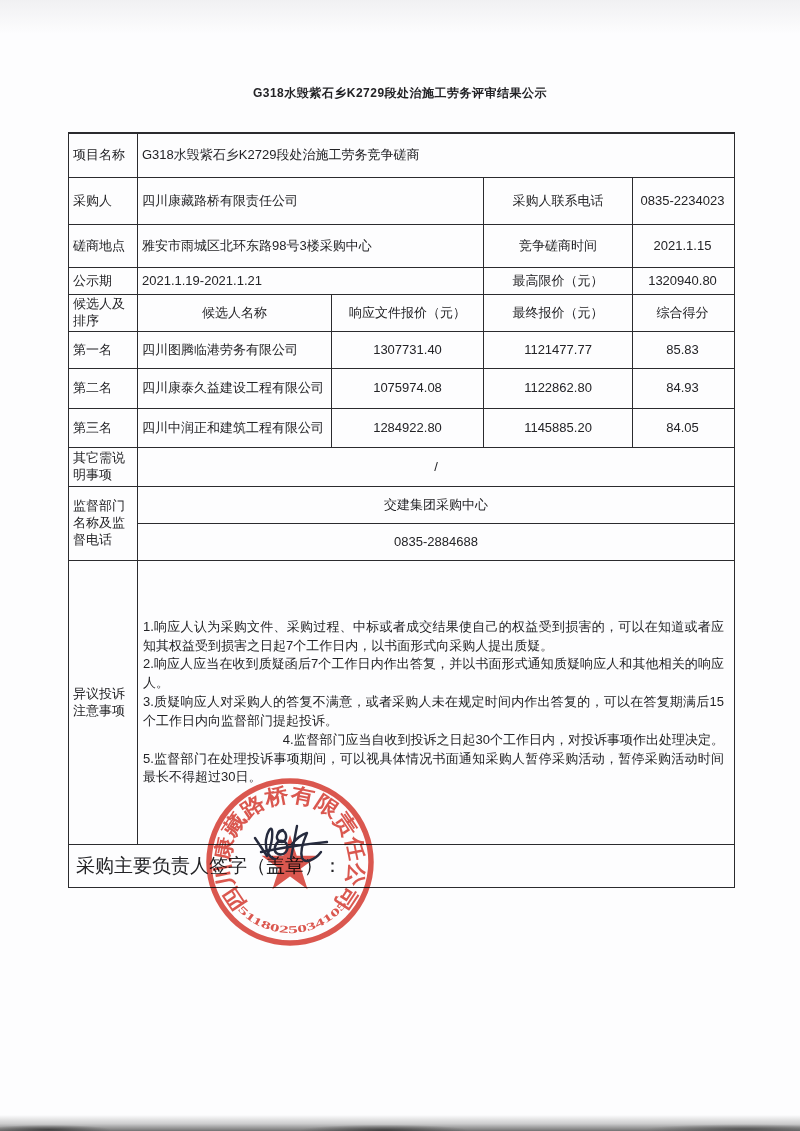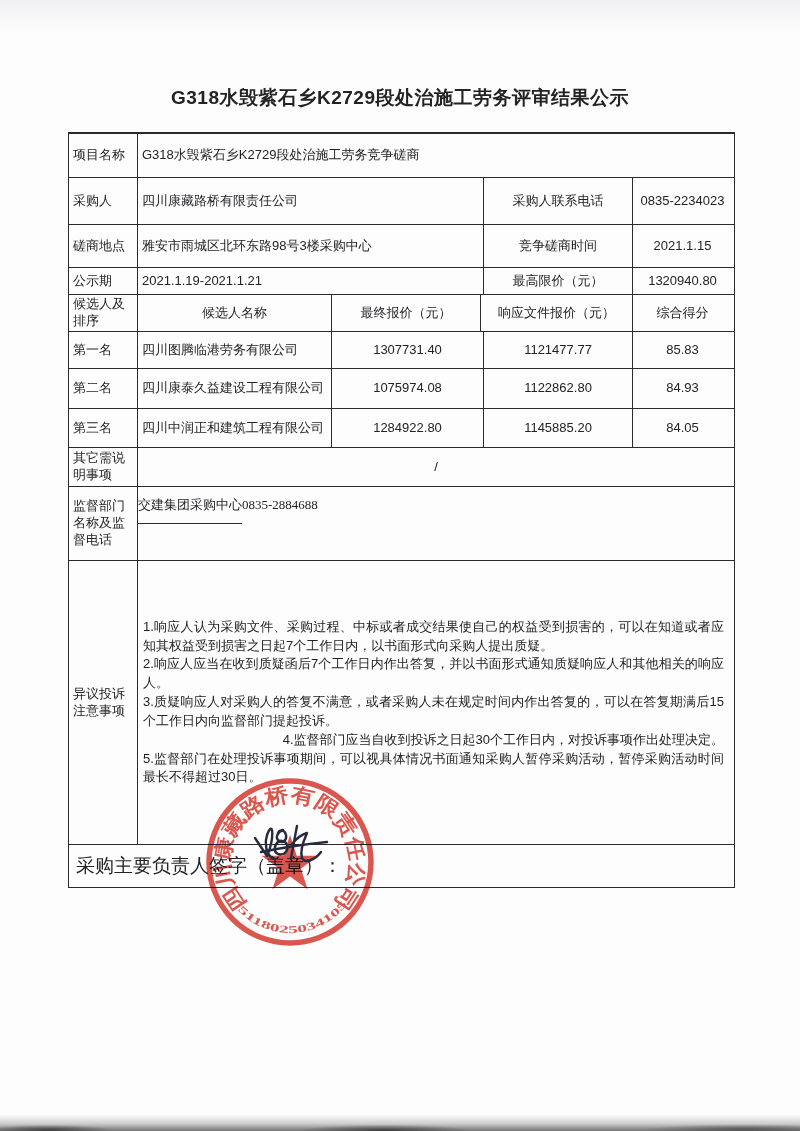--- a/index.html
+++ b/index.html
@@ -19,21 +19,21 @@
     position:absolute;left:0;bottom:0;width:800px;height:16px;
     background:
       radial-gradient(ellipse 90px 7px at 6% 92%, rgba(45,45,45,.75), rgba(45,45,45,0) 70%),
       radial-gradient(ellipse 120px 8px at 48% 95%, rgba(40,40,40,.7), rgba(40,40,40,0) 70%),
       radial-gradient(ellipse 140px 7px at 93% 88%, rgba(50,50,50,.6), rgba(50,50,50,0) 70%),
       linear-gradient(to bottom, rgba(120,120,120,0) 0%, rgba(110,110,110,.35) 55%, rgba(80,80,80,.8) 100%);
     pointer-events:none;
   }
   .title{
     position:absolute;left:0;top:85px;width:800px;
-    text-align:center;font-size:19px;font-weight:700;letter-spacing:.5px;
+    text-align:center;font-size:12px;font-weight:700;letter-spacing:.5px;
   }
   .doc-table{
     position:absolute;left:68px;top:132px;width:665px;
     border:1px solid #2b2b2e;border-top-width:2px;
     font-size:13px;line-height:1.3;
     background:transparent;
   }
   .tr{display:flex;border-bottom:1px solid #2b2b2e;}
   .tr:last-child{border-bottom:none;}
   .td{
@@ -45,21 +45,21 @@
   .td:last-child{border-right:none;}
   .c1{width:69px;flex:0 0 69px;}
   .c2{width:194px;flex:0 0 194px;}
   .c3{width:152px;flex:0 0 152px;}
   .c4{width:149px;flex:0 0 149px;}
   .c5{width:99px;flex:0 0 99px;}
   .c23{width:346px;flex:0 0 346px;}
   .rest{flex:1 1 auto;}
   .left{justify-content:flex-start;text-align:left;}
   .center{justify-content:center;text-align:right;}
-  .stack{flex:1 1 auto;display:flex;flex-direction:row;font-family:Liberation Serif, serif;}
+  .stack{flex:1 1 auto;display:flex;flex-direction:column;}
   .sub{display:flex;align-items:center;justify-content:center;box-sizing:border-box;}
   .sub-top{height:37px;border-bottom:1px solid #2b2b2e;}
   .sub-bot{height:36px;}
   .notice-cell{
     flex:1 1 auto;display:flex;flex-direction:column;justify-content:center;
     padding:6px 10px 6px 5px;box-sizing:border-box;align-items:flex-end;
   }
   .notice-cell p{margin:0;line-height:1.45;text-align:justify;}
   .sig-row{height:42px;}
   .sig-label{padding-left:7px;font-size:19px;}
@@ -104,22 +104,22 @@
   <div class="tr" style="height:26px">
     <div class="td c1 left">公示期</div>
     <div class="td c23 left">2021.1.19-2021.1.21</div>
     <div class="td c4 center">最高限价（元）</div>
     <div class="td c5 center">1320940.80</div>
   </div>
 
   <div class="tr" style="height:36px">
     <div class="td c1 left">候选人及排序</div>
     <div class="td c2 center">候选人名称</div>
+    <div class="td c3 center">响应文件报价（元）</div>
     <div class="td c4 center">最终报价（元）</div>
-    <div class="td c3 center">响应文件报价（元）</div>
     <div class="td c5 center">综合得分</div>
   </div>
 
   <div class="tr" style="height:36px">
     <div class="td c1 left">第一名</div>
     <div class="td c2 left">四川图腾临港劳务有限公司</div>
     <div class="td c3 center">1307731.40</div>
     <div class="td c4 center">1121477.77</div>
     <div class="td c5 center">85.83</div>
   </div>

